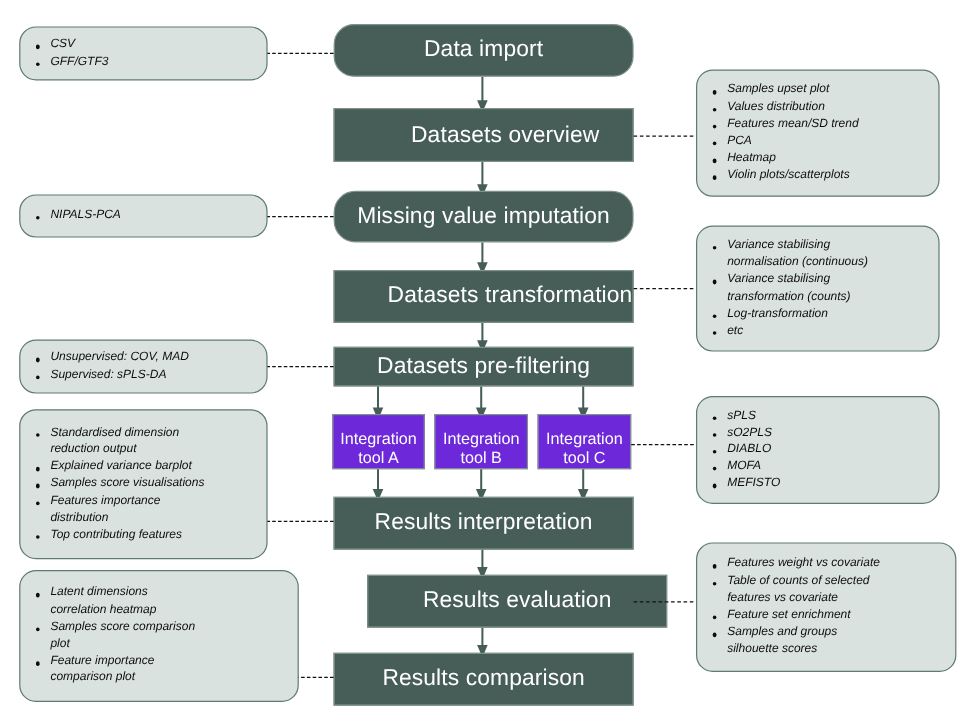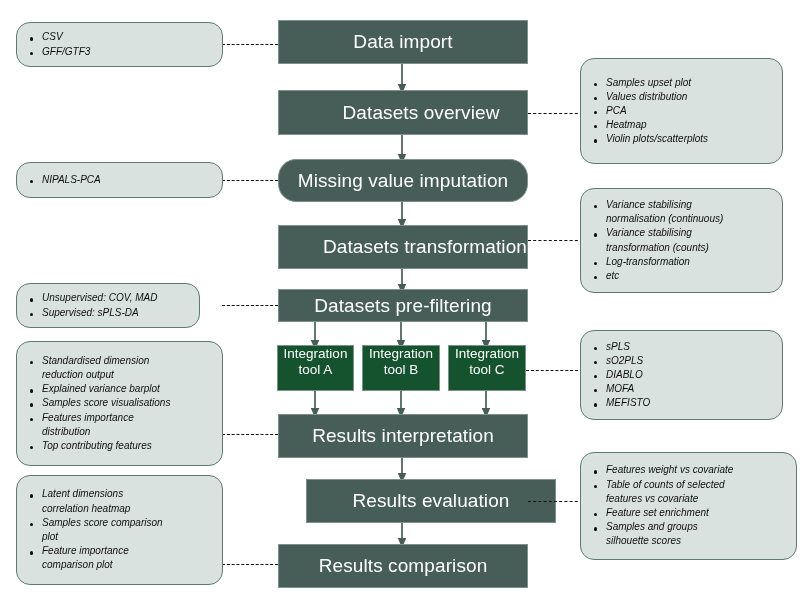--- a/index.html
+++ b/index.html
@@ -31,26 +31,26 @@
     align-items: center;
     justify-content: center;
     text-align: center;
     font-size: 19px;
     font-weight: 400;
     letter-spacing: 0.1px;
     line-height: 1.15;
   }
   .tool {
     position: absolute;
-    background: #14532d;
+    background: #6d28d9;
     border: 1px solid #7e918b;
     box-sizing: border-box;
     color: #ffffff;
     display: flex;
-    align-items: flex-start;
+    align-items: flex-end;
     justify-content: center;
     text-align: center;
     font-size: 13.5px;
     line-height: 1.2;
     padding: 0 2px;
   }
 
   
   .note {
     position: absolute;
@@ -130,21 +130,21 @@
       <path d="M315,391 L315,413"></path>
       <path d="M401,391 L401,413"></path>
       <path d="M486,391 L486,413"></path>
 
       <line x1="402" y1="458" x2="402" y2="478"></line>
 
       <line x1="402" y1="523" x2="402" y2="543"></line>
     </g>
   </svg>
 
-  <div class="step" style="left:278px; top:20px; width:250px; height:44px;">
+  <div class="step" style="left:278px; top:20px; width:250px; height:44px;border-radius:17px;">
     <span>Data import</span>
   </div>
 
   <div class="step" style="left:278px; top:90px; width:250px; height:45px;padding-left:36px;">
     <span>Datasets overview</span>
   </div>
 
   <div class="step" style="left:278px; top:159px; width:250px; height:43px;border-radius:18px;">
     <span>Missing value imputation</span>
   </div>
@@ -204,20 +204,21 @@
     <ul>
       <li>CSV</li>
       <li>GFF/GTF3</li>
     </ul>
   </div>
 
   <div class="note" style="left:580px; top:58px; width:203px; height:106px;">
     <ul>
       <li>Samples upset plot</li>
       <li>Values distribution</li>
+      <li>Features mean/SD trend</li>
       <li>PCA</li>
       <li>Heatmap</li>
       <li>Violin plots/scatterplots</li>
     </ul>
   </div>
 
   <div class="note" style="left:16px; top:162px; width:207px; height:36px;">
     <ul>
       <li>NIPALS-PCA</li>
     </ul>
@@ -227,21 +228,21 @@
     <ul>
       <li>Variance stabilising
 normalisation (continuous)</li>
       <li>Variance stabilising
 transformation (counts)</li>
       <li>Log-transformation</li>
       <li>etc</li>
     </ul>
   </div>
 
-  <div class="note" style="left:16px; top:283px; width:184px; height:45px;">
+  <div class="note" style="left:16px; top:283px; width:207px; height:45px;">
     <ul>
       <li>Unsupervised: COV, MAD</li>
       <li>Supervised: sPLS-DA</li>
     </ul>
   </div>
 
   <div class="note" style="left:580px; top:330px; width:203px; height:90px;">
     <ul>
       <li>sPLS</li>
       <li>sO2PLS</li>
@@ -267,21 +268,21 @@
     <ul>
       <li>Features weight vs covariate</li>
       <li>Table of counts of selected
 features vs covariate</li>
       <li>Feature set enrichment</li>
       <li>Samples and groups
 silhouette scores</li>
     </ul>
   </div>
 
-  <div class="note" style="left:16px; top:475px; width:207px; height:110px;">
+  <div class="note" style="left:16px; top:475px; width:233px; height:110px;">
     <ul>
       <li>Latent dimensions
  correlation heatmap</li>
       <li>Samples score comparison
 plot</li>
       <li>Feature importance
 comparison plot</li>
     </ul>
   </div>
 

